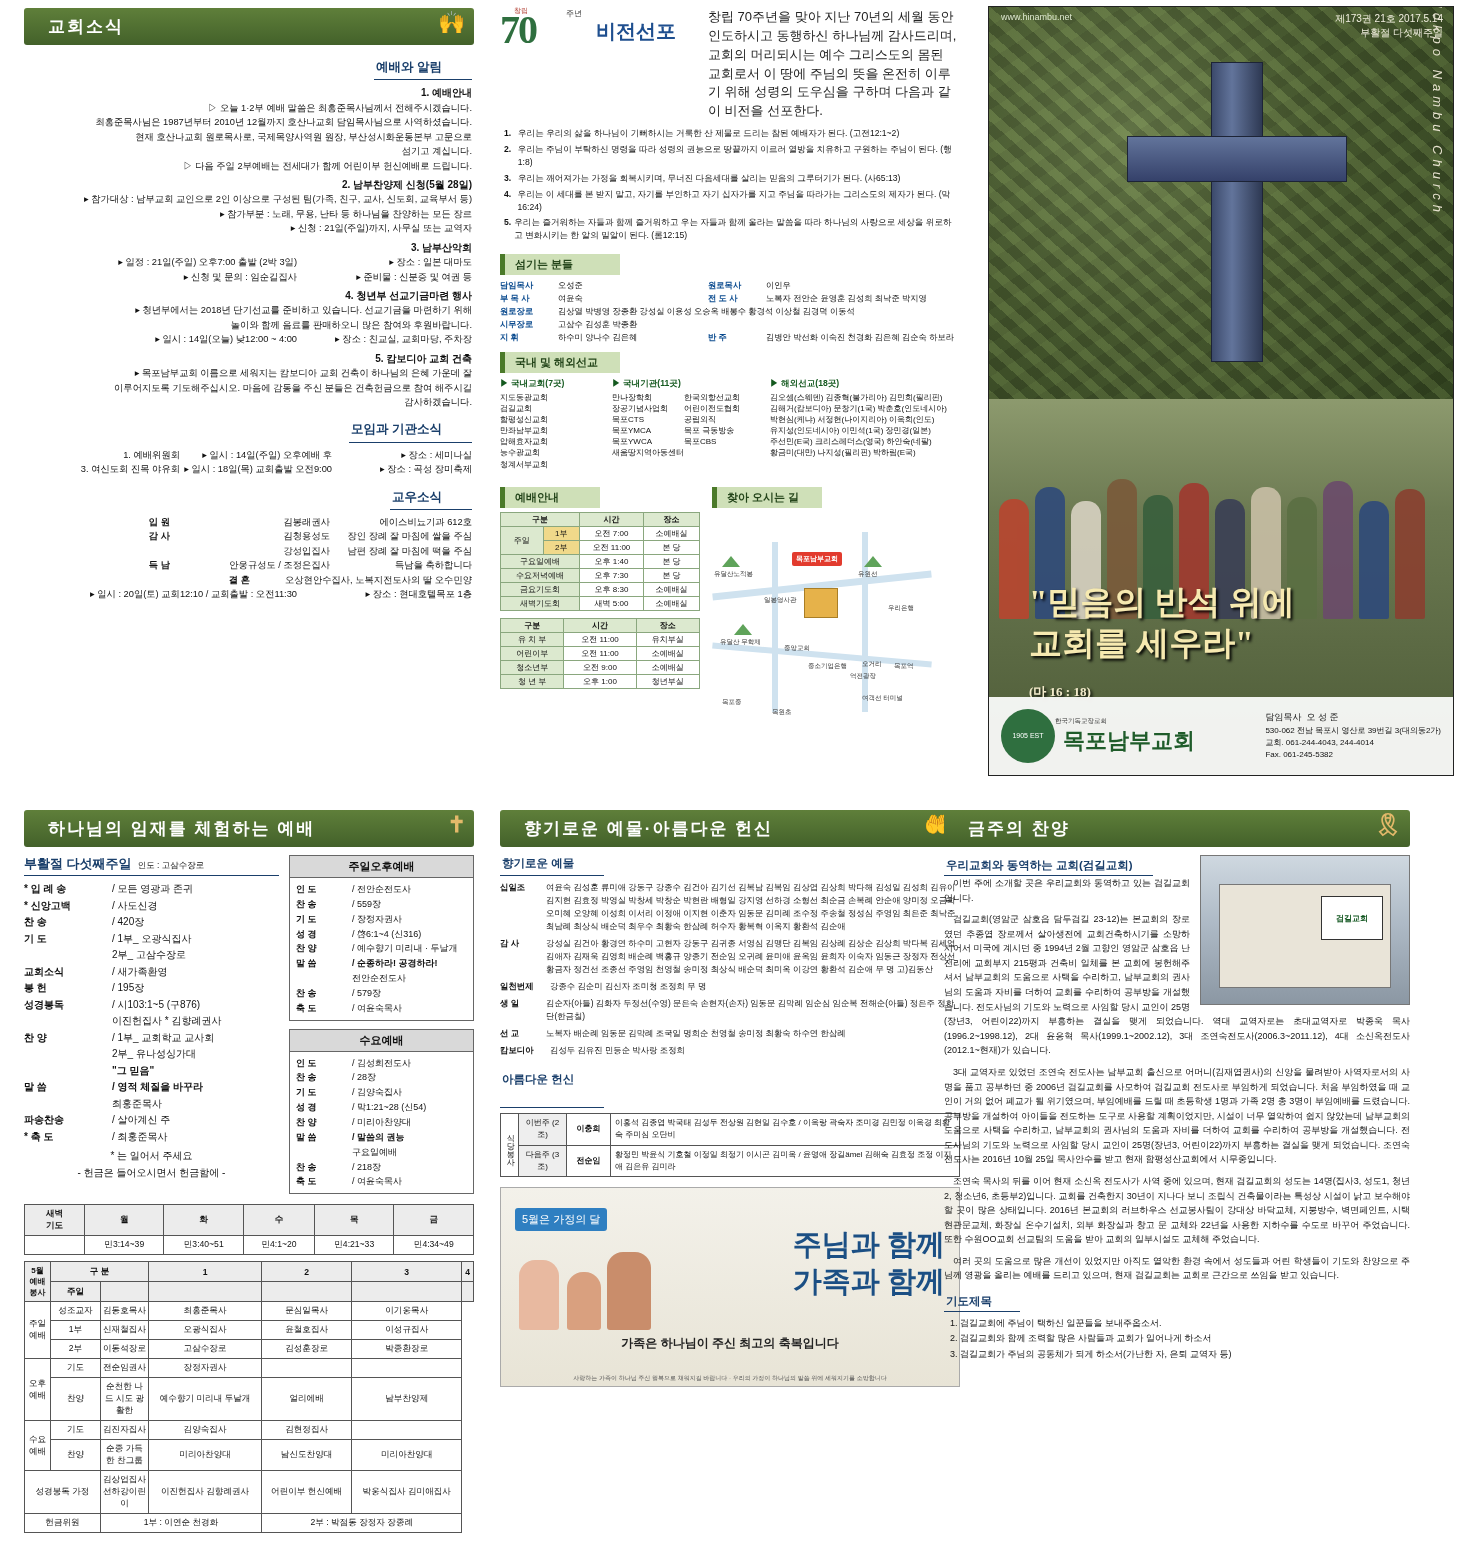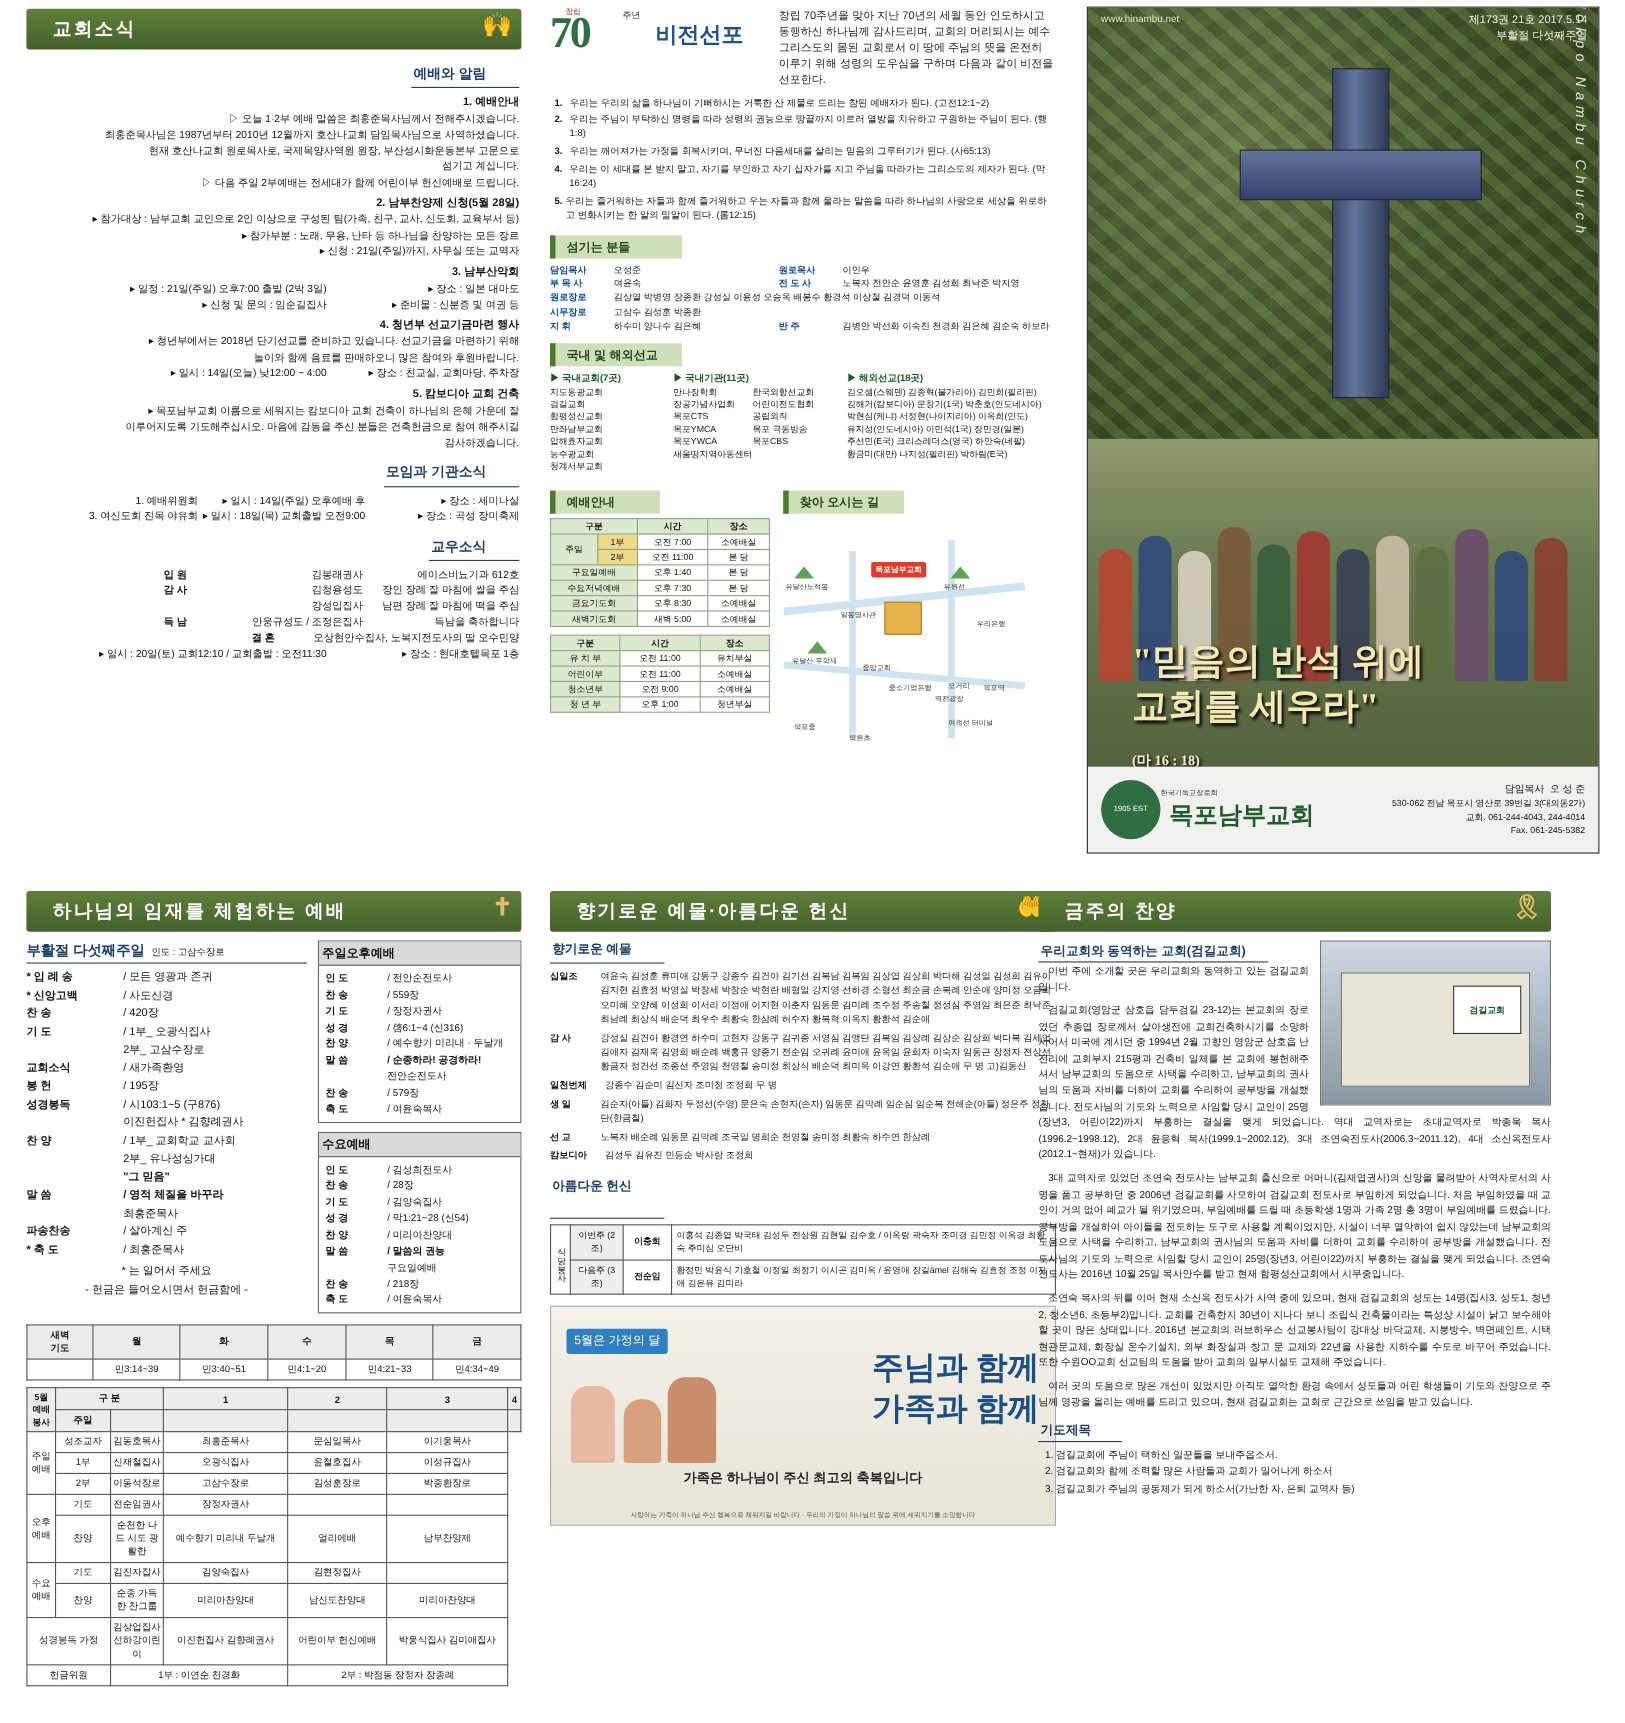--- a/index.html
+++ b/index.html
@@ -42,21 +42,21 @@
   #mid { position:absolute; left:500px; top:6px; width:460px; }
   .vision-hd { display:flex; gap:8px; }
   .vision-logo { width:200px; height:58px; position:relative; }
   .vision-logo .v70 {
     font-size:40px; font-weight:bold; color:#2f6f3f;
     font-family:"Liberation Serif", serif; letter-spacing:-2px;
   }
   .vision-logo .vtxt { position:absolute; left:96px; top:12px; font-size:20px; font-weight:bold; color:#1f4f8f; }
   .vision-logo .vsm { position:absolute; left:14px; top:0px; font-size:7px; color:#b03a2e; }
   .vision-logo .vyr { position:absolute; left:66px; top:2px; font-size:8px; color:#333; }
-  .vision-para { flex:1; font-size:10px; line-height:1.45; color:#222; padding-top:2px; }
+  .vision-para { flex:1; font-size:13px; line-height:1.45; color:#222; padding-top:2px; }
   .vision-list { font-size:8.6px; line-height:1.5; margin-top:6px; padding-left:4px; }
   .vision-list > div { display:flex; margin-bottom:3px; }
   .vision-list .n { width:14px; font-weight:bold; }
   .greenbar { background:#cfe0b8; border-left:5px solid #4b7a2a; font-weight:bold; font-size:11px; color:#24451a; padding:3px 10px; display:inline-block; min-width:120px; margin:9px 0 4px; }
   .kv { font-size:8.3px; line-height:1.55; }
   .kv .lbl { color:#0b4b8f; font-weight:bold; }
   .cols3 { display:flex; gap:8px; }
   .minihd { font-weight:bold; font-size:8.6px; color:#14591f; margin-bottom:2px; }
   table.t { border-collapse:collapse; font-size:8px; }
   table.t td, table.t th { border:1px solid #8aa77e; padding:1px 3px; text-align:center; }
@@ -93,29 +93,29 @@
   .ph-side { position:absolute; right:8px; top:210px; transform:rotate(90deg); transform-origin:right top;
              font-size:13px; letter-spacing:5px; color:#e7e2cf; font-style:italic; white-space:nowrap; }
   .ph-verse { position:absolute; left:40px; top:575px; font-size:33px; font-weight:bold; color:#f6e9b0;
               font-family:"Liberation Serif", serif; line-height:1.25; text-shadow:2px 2px 3px #000; }
   .ph-verse small { font-size:13px; color:#f4eccd; }
   .ph-footer { position:absolute; left:0; bottom:0; width:100%; height:78px; background:rgba(255,255,255,.92); display:flex; align-items:center; padding:0 12px; }
   .ph-logo { width:54px; height:54px; border-radius:50%; background:#2f6f3f; color:#fff; font-size:7px;
              display:flex; align-items:center; justify-content:center; text-align:center; line-height:1.2; }
   .ph-church { font-size:22px; font-weight:bold; color:#1f5c2a; margin-left:8px; font-family:"Liberation Serif",serif; }
   .ph-sub { font-size:6.5px; color:#333; }
-  .ph-info { margin-left:auto; font-size:9px; line-height:1.5; text-align:right; color:#111; }
+  .ph-info { margin-left:auto; font-size:9px; line-height:1.5; text-align:left; color:#111; }
 
   
   #worship { position:absolute; left:24px; top:810px; width:450px; }
   .wrow { display:flex; font-size:10px; line-height:1.65; }
   .wrow .k { width:88px; font-weight:bold; }
   .wrow .v { flex:1; }
   .panel { border:1px solid #666; }
-  .panel .ph { background:#d9d9d9; font-weight:bold; font-size:11px; padding:3px; border-bottom:1px solid #666; }
+  .panel .ph { background:#d9d9d9; font-weight:bold; font-size:11px; text-align:center; padding:3px; border-bottom:1px solid #666; }
   table.grid { border-collapse:collapse; width:100%; font-size:8.6px; }
   table.grid td, table.grid th { border:1px solid #555; padding:3px 2px; text-align:center; }
   table.grid th { background:#ececec; font-weight:bold; }
 
   
   #offer { position:absolute; left:500px; top:810px; width:460px; }
   .offer-body { font-size:8.4px; line-height:1.55; }
   .offer-row { display:flex; margin-bottom:4px; }
   .offer-row .k { width:46px; font-weight:bold; }
   .offer-row .v { flex:1; }

